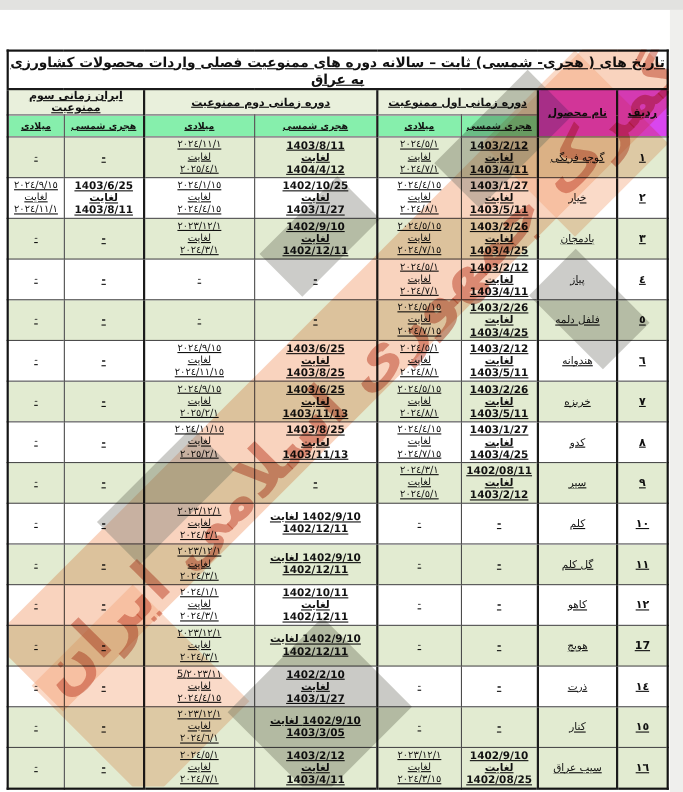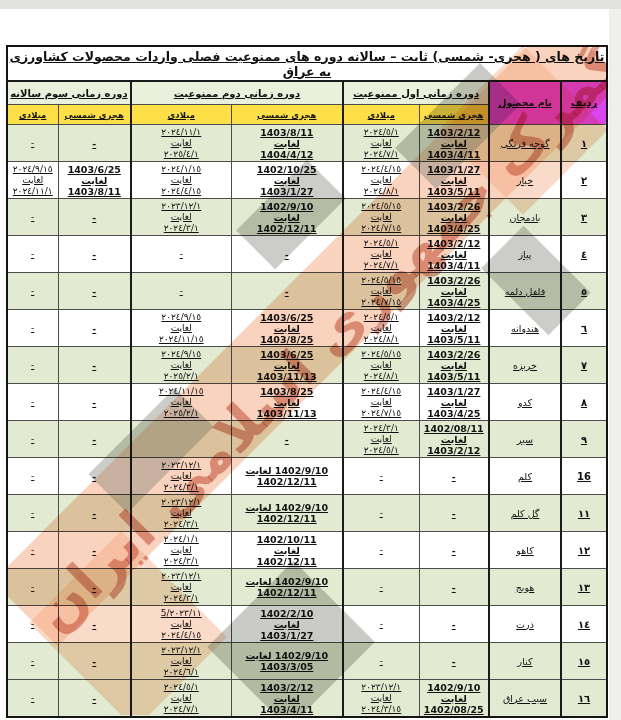--- a/index.html
+++ b/index.html
@@ -11,21 +11,21 @@
   .right-strip{position:absolute;top:9px;right:0;width:12px;height:711px;background:#efefed;}
 
   .sheet{position:absolute;right:13px;top:45px;width:600px;direction:rtl;}
   table{border-collapse:collapse;table-layout:fixed;width:600px;background:#fff;border:2px solid #141414;text-decoration:underline;}
   th,td{border:1px solid #4c4c4c;text-align:center;vertical-align:middle;padding:0;overflow:hidden;}
   .tl{border-left:2px solid #1b1b1b;}
 
   .title-cell{height:33px;background:#fff;font-size:12.5px;font-weight:bold;border-bottom:2px solid #1b1b1b;}
   .gh{height:22px;background:#e9f0dc;font-size:10px;font-weight:bold;}
   .gh-plain{background:#d946ef;font-size:10px;font-weight:bold;line-height:12px;}
-  .sh{height:19px;background:#fde047;font-size:8.5px;font-weight:bold;}
+  .sh{height:19px;background:#86efac;font-size:8.5px;font-weight:bold;}
 
   tbody td{height:36px;font-size:9px;background:#ffffff;}
   tbody tr.shaded td{background:#e2ebd1;}
   .line{line-height:11px;min-height:5px;}
   .c-shamsi .line{font-weight:bold;font-size:9.5px;}
   .c-miladi .line{font-size:9px;}
   .c-num{font-size:10px;font-weight:bold;}
   .c-product{font-size:9.5px;}
 
   
@@ -64,21 +64,21 @@
     </colgroup>
     <thead>
       <tr>
         <th colspan="8" class="title-cell">تاریخ های ( هجری- شمسی) ثابت – سالانه  دوره های ممنوعیت فصلی  واردات محصولات کشاورزی به عراق</th>
       </tr>
       <tr>
         <th rowspan="2" class="gh-plain c-num tl">ردیف</th>
         <th rowspan="2" class="gh-plain c-product tl">نام محصول</th>
         <th colspan="2" class="gh tl">دوره زمانی اول ممنوعیت</th>
         <th colspan="2" class="gh tl">دوره زمانی دوم ممنوعیت</th>
-        <th colspan="2" class="gh">دوره زمانی سوم  سالانه</th>
+        <th colspan="2" class="gh">ایران زمانی سوم  ممنوعیت</th>
       </tr>
       <tr>
         <th class="sh">هجری شمسی</th>
         <th class="sh tl">میلادی</th>
         <th class="sh">هجری شمسی</th>
         <th class="sh tl">میلادی</th>
         <th class="sh">هجری شمسی</th>
         <th class="sh">میلادی</th>
       </tr>
     </thead>
@@ -373,21 +373,21 @@
           </td>
           <td class="c-shamsi">
             <div class="line">-</div>
           </td>
           <td class="c-miladi">
             <div class="line">-</div>
           </td>
         </tr>
         <tr>
           <td class="c-num tl">
-            <div class="line">16</div>
+            <div class="line">١٠</div>
           </td>
           <td class="c-product tl">
             <div class="line">کلم</div>
           </td>
           <td class="c-shamsi">
             <div class="line">-</div>
           </td>
           <td class="c-miladi tl">
             <div class="line">-</div>
           </td>
@@ -461,21 +461,21 @@
           </td>
           <td class="c-shamsi">
             <div class="line">-</div>
           </td>
           <td class="c-miladi">
             <div class="line">-</div>
           </td>
         </tr>
         <tr class="shaded">
           <td class="c-num tl">
-            <div class="line">١٣</div>
+            <div class="line">17</div>
           </td>
           <td class="c-product tl">
             <div class="line">هویج</div>
           </td>
           <td class="c-shamsi">
             <div class="line">-</div>
           </td>
           <td class="c-miladi tl">
             <div class="line">-</div>
           </td>

